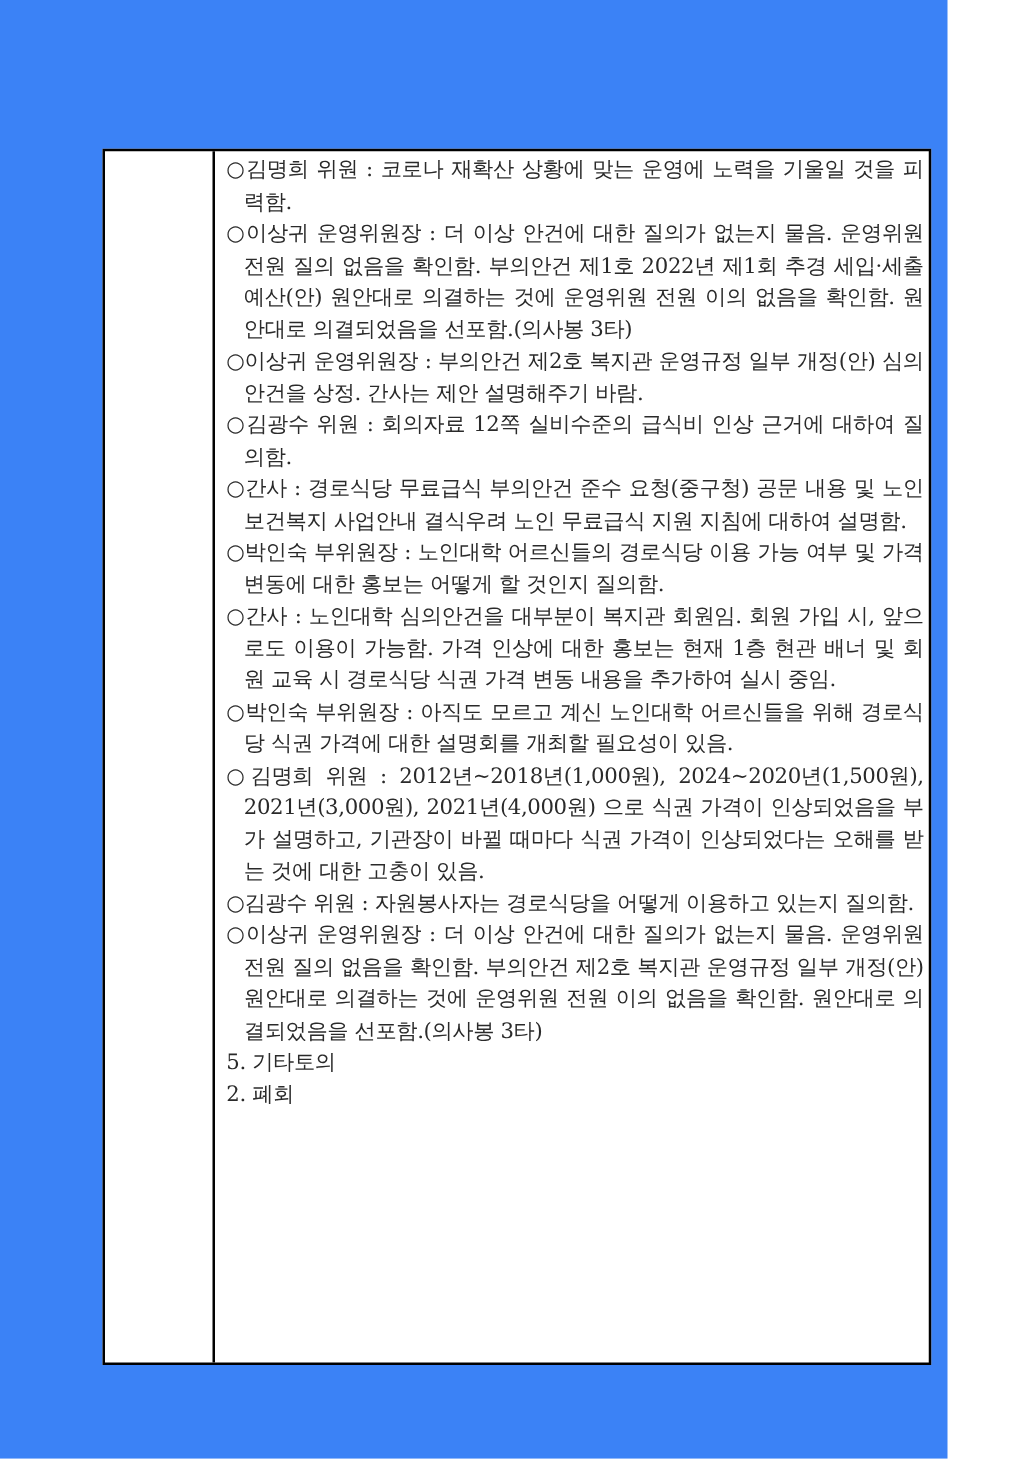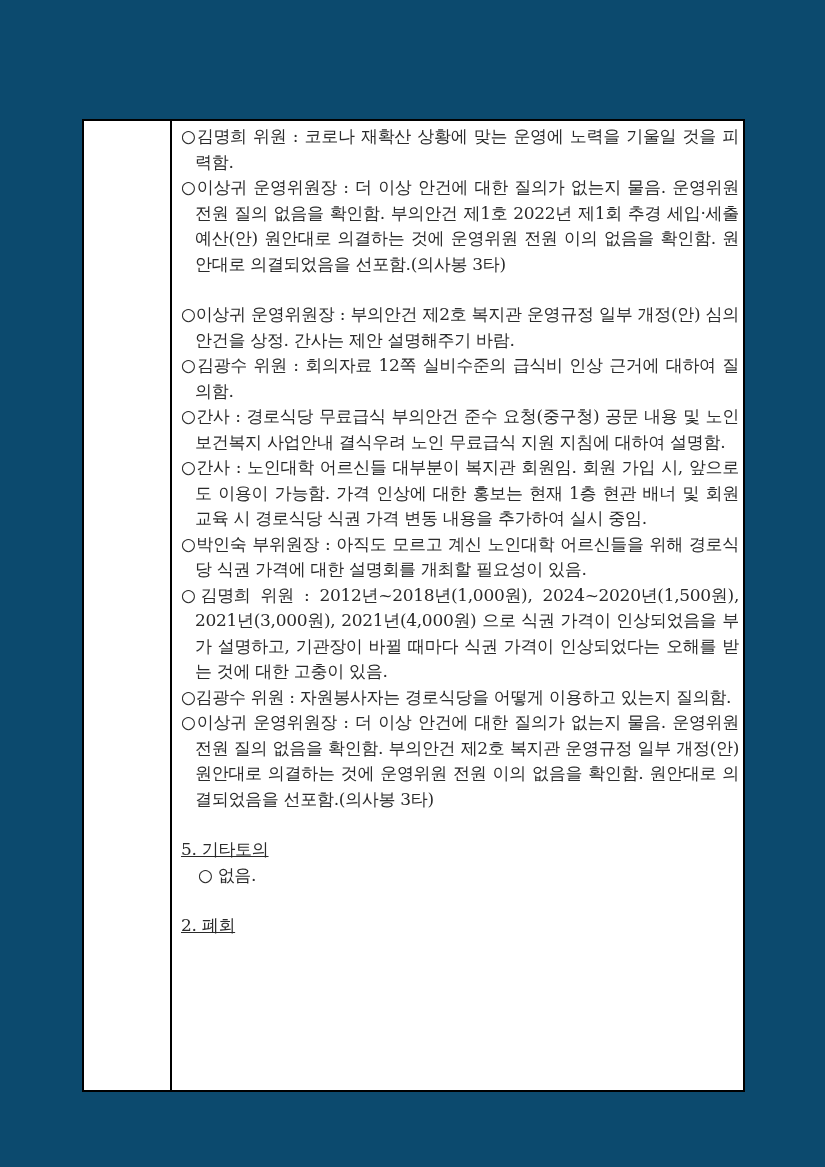--- a/index.html
+++ b/index.html
@@ -2,23 +2,23 @@
 <html><head>
 <meta charset="utf-8">
 <style>
   html, body {
     margin: 0;
     padding: 0;
     background: #ffffff;
   }
   .page {
     position: relative;
-    width: 825px;
+    width: 758px;
     height: 1167px;
-    background: #0c4a6e;
+    background: #3b82f6;
     font-family: "DejaVu Serif", "Liberation Serif", serif;
     overflow: hidden;
   }
   .minutes-table {
     position: absolute;
     left: 82px;
     top: 119px;
     width: 663px;
     height: 973px;
     border: 2px solid #000000;
@@ -47,46 +47,44 @@
     margin: 0;
   }
   .content-cell p.bullet {
     padding-left: 14px;
     text-indent: -14px;
   }
   .content-cell p.section-heading {
     padding-left: 0;
     text-indent: 0;
     text-align: left;
-    text-decoration: underline;
   }
   .content-cell p.sub-bullet {
     padding-left: 17px;
     text-indent: 0;
     text-align: left;
   }
   .content-cell p.gap {
-    margin-top: 25px;
   }
 </style>
 </head>
 <body>
 
 <div class="page">
   <div class="minutes-table">
     <div class="side-cell"></div>
     <div class="content-cell">
         <p class="block bullet">○김명희 위원 : 코로나 재확산 상황에 맞는 운영에 노력을 기울일 것을 피력함.</p>
         <p class="block bullet">○이상귀 운영위원장 : 더 이상 안건에 대한 질의가 없는지 물음. 운영위원 전원 질의 없음을 확인함. 부의안건 제1호 2022년 제1회 추경 세입·세출예산(안) 원안대로 의결하는 것에 운영위원 전원 이의 없음을 확인함. 원안대로 의결되었음을 선포함.(의사봉 3타)</p>
         <p class="block bullet gap">○이상귀 운영위원장 : 부의안건 제2호 복지관 운영규정 일부 개정(안) 심의안건을 상정. 간사는 제안 설명해주기 바람.</p>
         <p class="block bullet">○김광수 위원 : 회의자료 12쪽 실비수준의 급식비 인상 근거에 대하여 질의함.</p>
         <p class="block bullet">○간사 : 경로식당 무료급식 부의안건 준수 요청(중구청) 공문 내용 및 노인보건복지 사업안내 결식우려 노인 무료급식 지원 지침에 대하여 설명함.</p>
-        <p class="block bullet">○간사 : 노인대학 어르신들 대부분이 복지관 회원임. 회원 가입 시, 앞으로도 이용이 가능함. 가격 인상에 대한 홍보는 현재 1층 현관 배너 및 회원 교육 시 경로식당 식권 가격 변동 내용을 추가하여 실시 중임.</p>
+        <p class="block bullet">○박인숙 부위원장 : 노인대학 어르신들의 경로식당 이용 가능 여부 및 가격 변동에 대한 홍보는 어떻게 할 것인지 질의함.</p>
+        <p class="block bullet">○간사 : 노인대학 심의안건을 대부분이 복지관 회원임. 회원 가입 시, 앞으로도 이용이 가능함. 가격 인상에 대한 홍보는 현재 1층 현관 배너 및 회원 교육 시 경로식당 식권 가격 변동 내용을 추가하여 실시 중임.</p>
         <p class="block bullet">○박인숙 부위원장 : 아직도 모르고 계신 노인대학 어르신들을 위해 경로식당 식권 가격에 대한 설명회를 개최할 필요성이 있음.</p>
         <p class="block bullet">○김명희 위원 : 2012년~2018년(1,000원), 2024~2020년(1,500원), 2021년(3,000원), 2021년(4,000원) 으로 식권 가격이 인상되었음을 부가 설명하고, 기관장이 바뀔 때마다 식권 가격이 인상되었다는 오해를 받는 것에 대한 고충이 있음.</p>
         <p class="block bullet">○김광수 위원 : 자원봉사자는 경로식당을 어떻게 이용하고 있는지 질의함.</p>
         <p class="block bullet">○이상귀 운영위원장 : 더 이상 안건에 대한 질의가 없는지 물음. 운영위원 전원 질의 없음을 확인함. 부의안건 제2호 복지관 운영규정 일부 개정(안) 원안대로 의결하는 것에 운영위원 전원 이의 없음을 확인함. 원안대로 의결되었음을 선포함.(의사봉 3타)</p>
         <p class="block section-heading gap">5. 기타토의</p>
-        <p class="block sub-bullet">○  없음.</p>
         <p class="block section-heading gap">2. 폐회</p>
       </div>
   </div>
 </div>
 
 </body></html>

